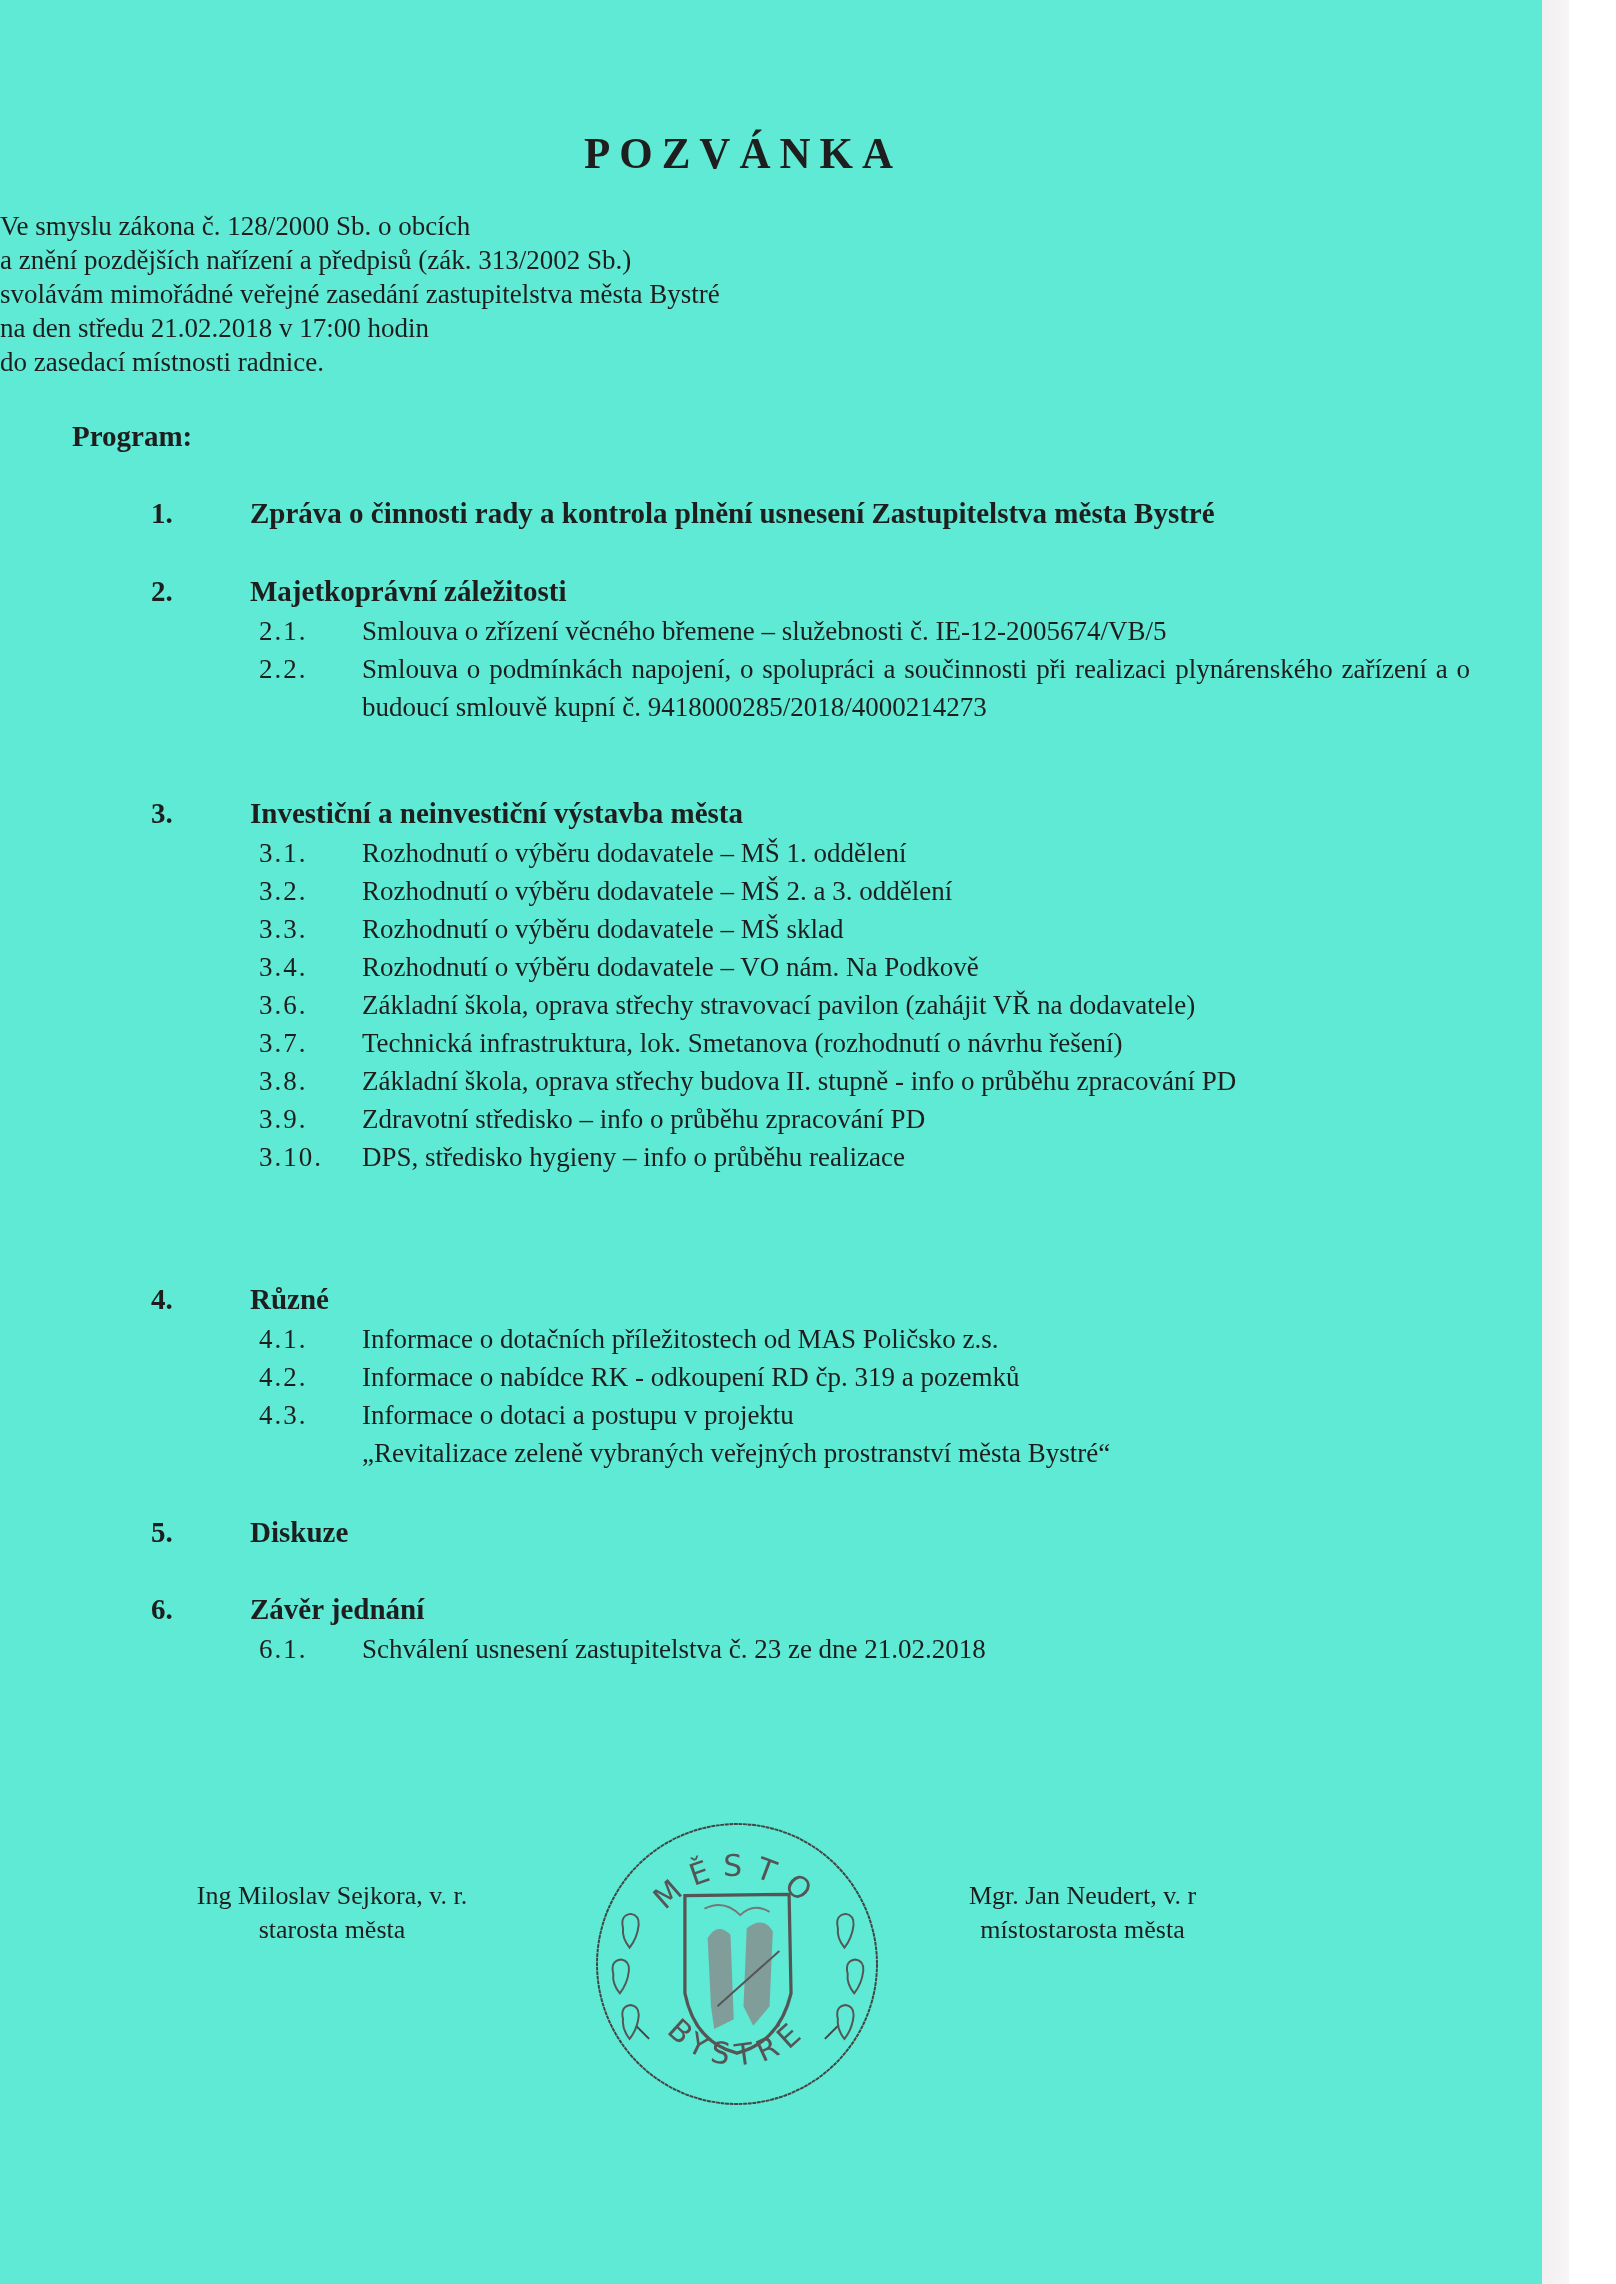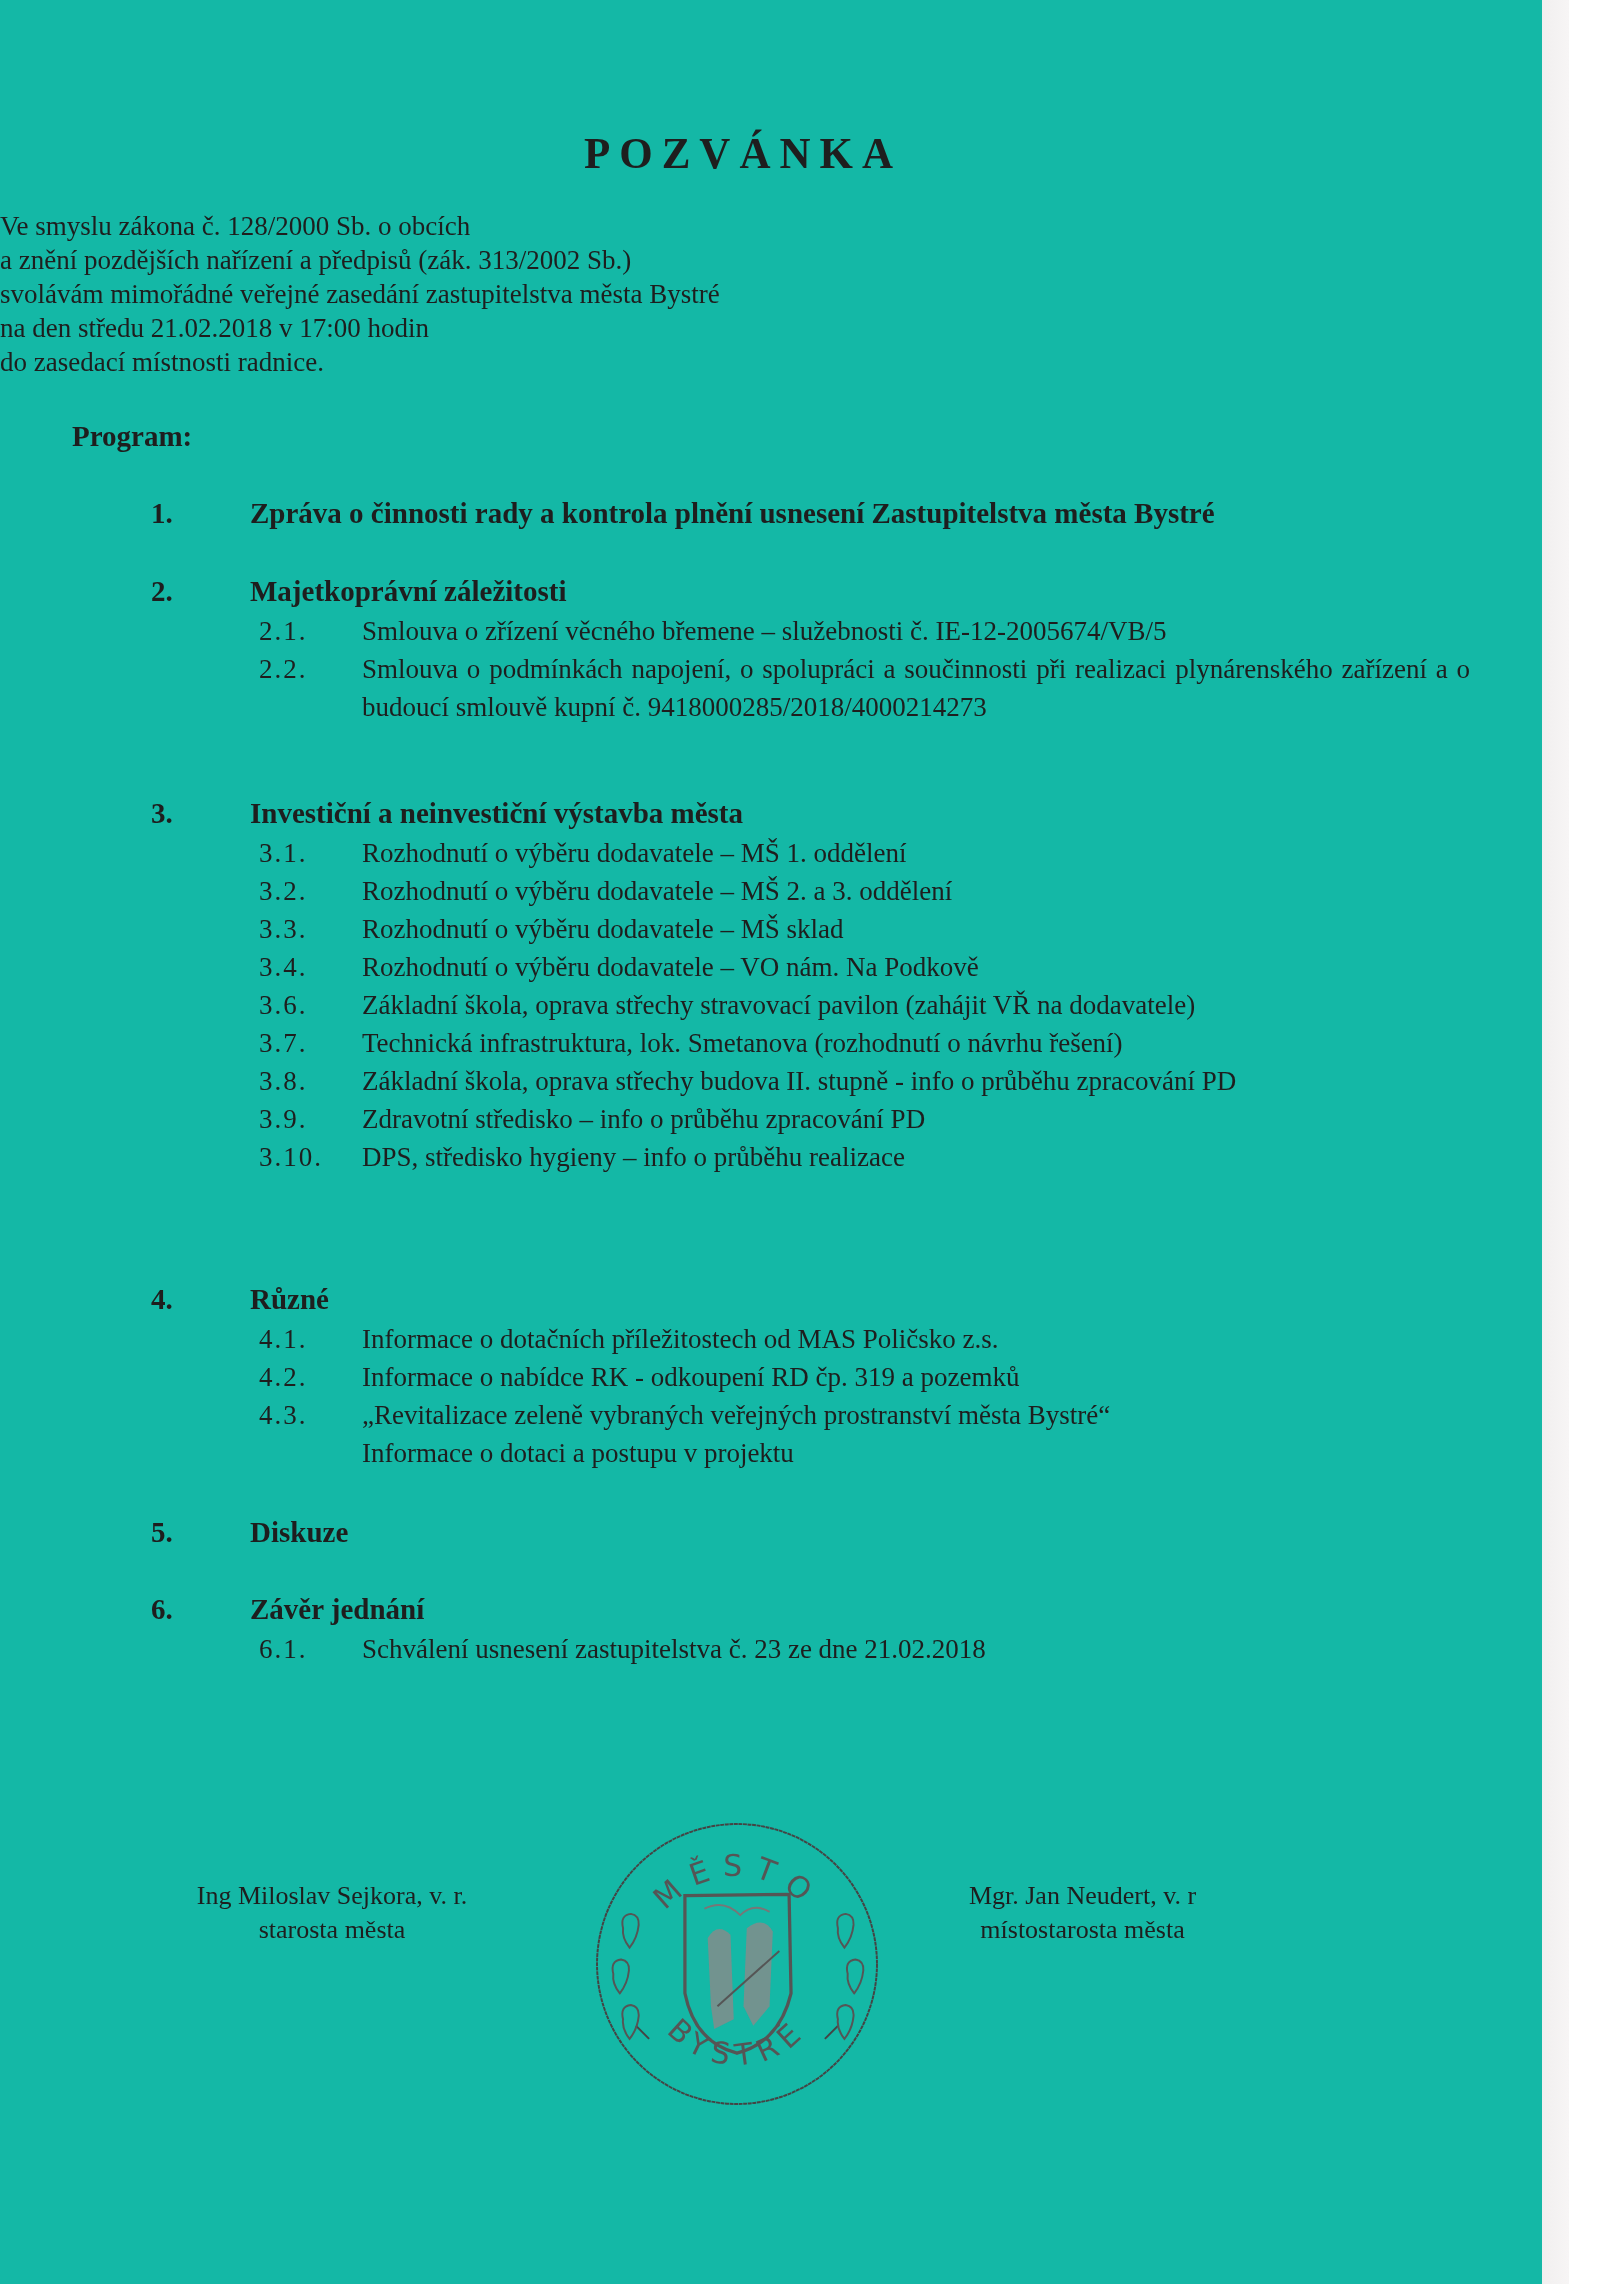--- a/index.html
+++ b/index.html
@@ -1,18 +1,18 @@
 <!DOCTYPE html>
 <html style="font-size:10.4px"><head>
 <meta charset="utf-8">
 <style>
   html, body { margin: 0; padding: 0; background: #ffffff; }
   body { width: 1617px; height: 2284px; position: relative; overflow: hidden;
          font-family: "Liberation Serif", "DejaVu Serif", serif; color: #1e1e1e; }
-  .page { position: absolute; left: 0; top: 0; width: 1569px; height: 2284px; background: #14b8a6; }
+  .page { position: absolute; left: 0; top: 0; width: 1569px; height: 2284px; background: #5eead4; }
   .edge-strip { position: absolute; right: 0; top: 0; width: 27px; height: 2284px;
                 background: linear-gradient(to right, #f1efef, #f7f5f5); }
   .title { position: absolute; top: 128px; left: 0; width: 1486px; text-align: center;
            font-size: 43px; font-weight: bold; letter-spacing: 9px; transform: scaleY(1.05); }
   .intro { position: absolute; top: 209px; left: 0; width: 1486px; text-align: left;
            font-size: 27px; line-height: 34px; }
   .intro .b { font-weight: normal; }
   .program-label { position: absolute; left: 72px; top: 420px; font-size: 29px; font-weight: bold; }
   .sec { position: absolute; left: 0; width: 1617px; }
   .sec-head { position: relative; height: 37px; font-size: 29px; font-weight: bold; }
@@ -116,22 +116,22 @@
     <div class="sub">
         <span class="num">4.1.</span>
         <div class="txt">Informace o dotačních příležitostech od MAS Poličsko z.s.</div>
       </div>
     <div class="sub">
         <span class="num">4.2.</span>
         <div class="txt">Informace o nabídce RK - odkoupení RD čp. 319 a pozemků</div>
       </div>
     <div class="sub">
       <span class="num">4.3.</span>
+      <div class="txt">Informace o dotaci a postupu v projektu</div>
       <div class="txt">„Revitalizace zeleně vybraných veřejných prostranství města Bystré“</div>
-      <div class="txt">Informace o dotaci a postupu v projektu</div>
     </div>
   </div>
 
   <div class="sec" style="top:1516px;">
     <div class="sec-head">
       <span class="num">5.</span>
       <span class="txt">Diskuze</span>
     </div>
   </div>
 

